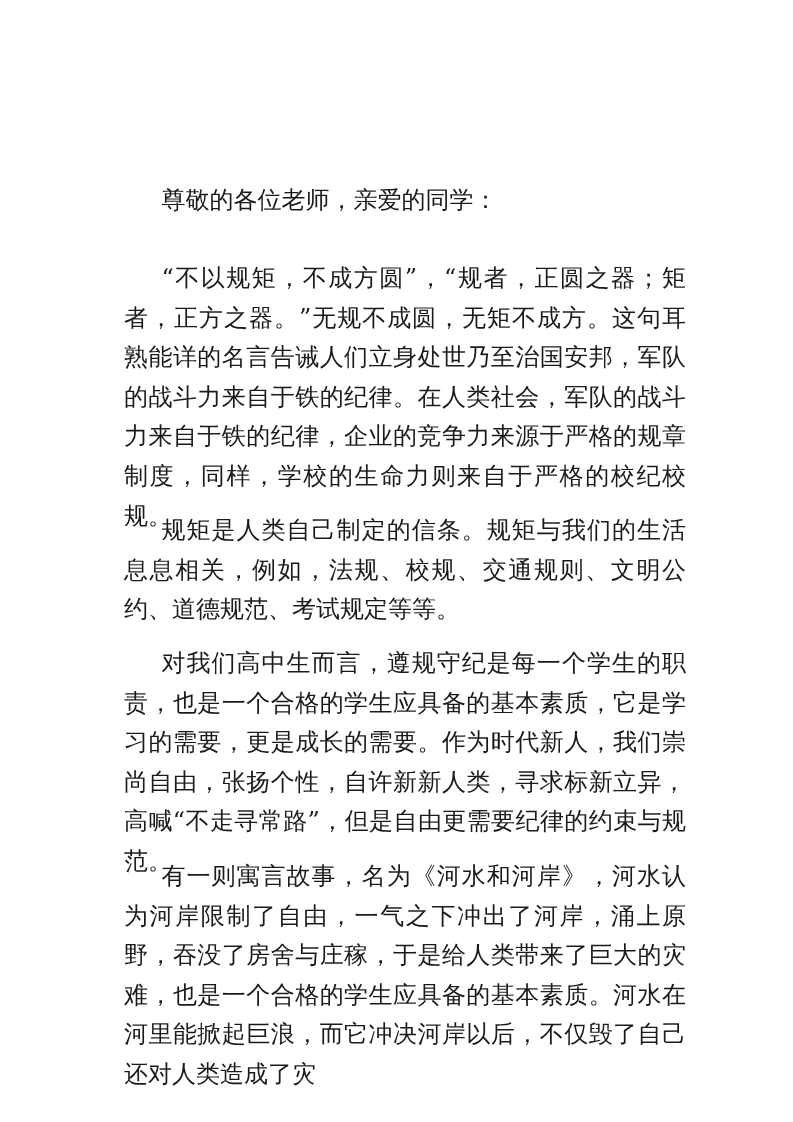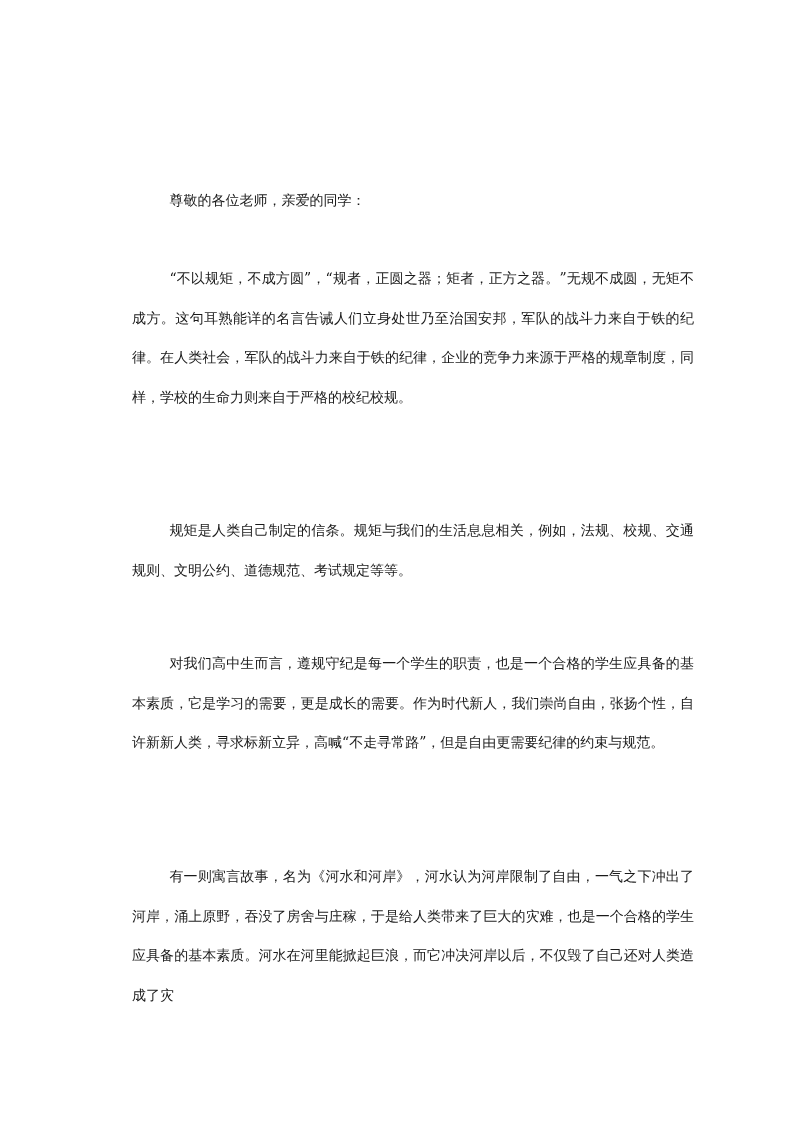--- a/index.html
+++ b/index.html
@@ -16,23 +16,23 @@
       color: #1a1a1a;
     }
     .page {
       position: absolute;
       left: 116px;
       top: 0;
       width: 562px;
     }
     .para {
       position: absolute;
-      left: 16px;
+      left: 8px;
       width: 562px;
-      font-size: 14px;
+      font-size: 24px;
       line-height: 39.6px;
       text-indent: 37.4px;
       text-align: justify;
       text-justify: inter-character;
       letter-spacing: 0;
       margin: 0;
     }
   </style>
 </head>
 <body>

